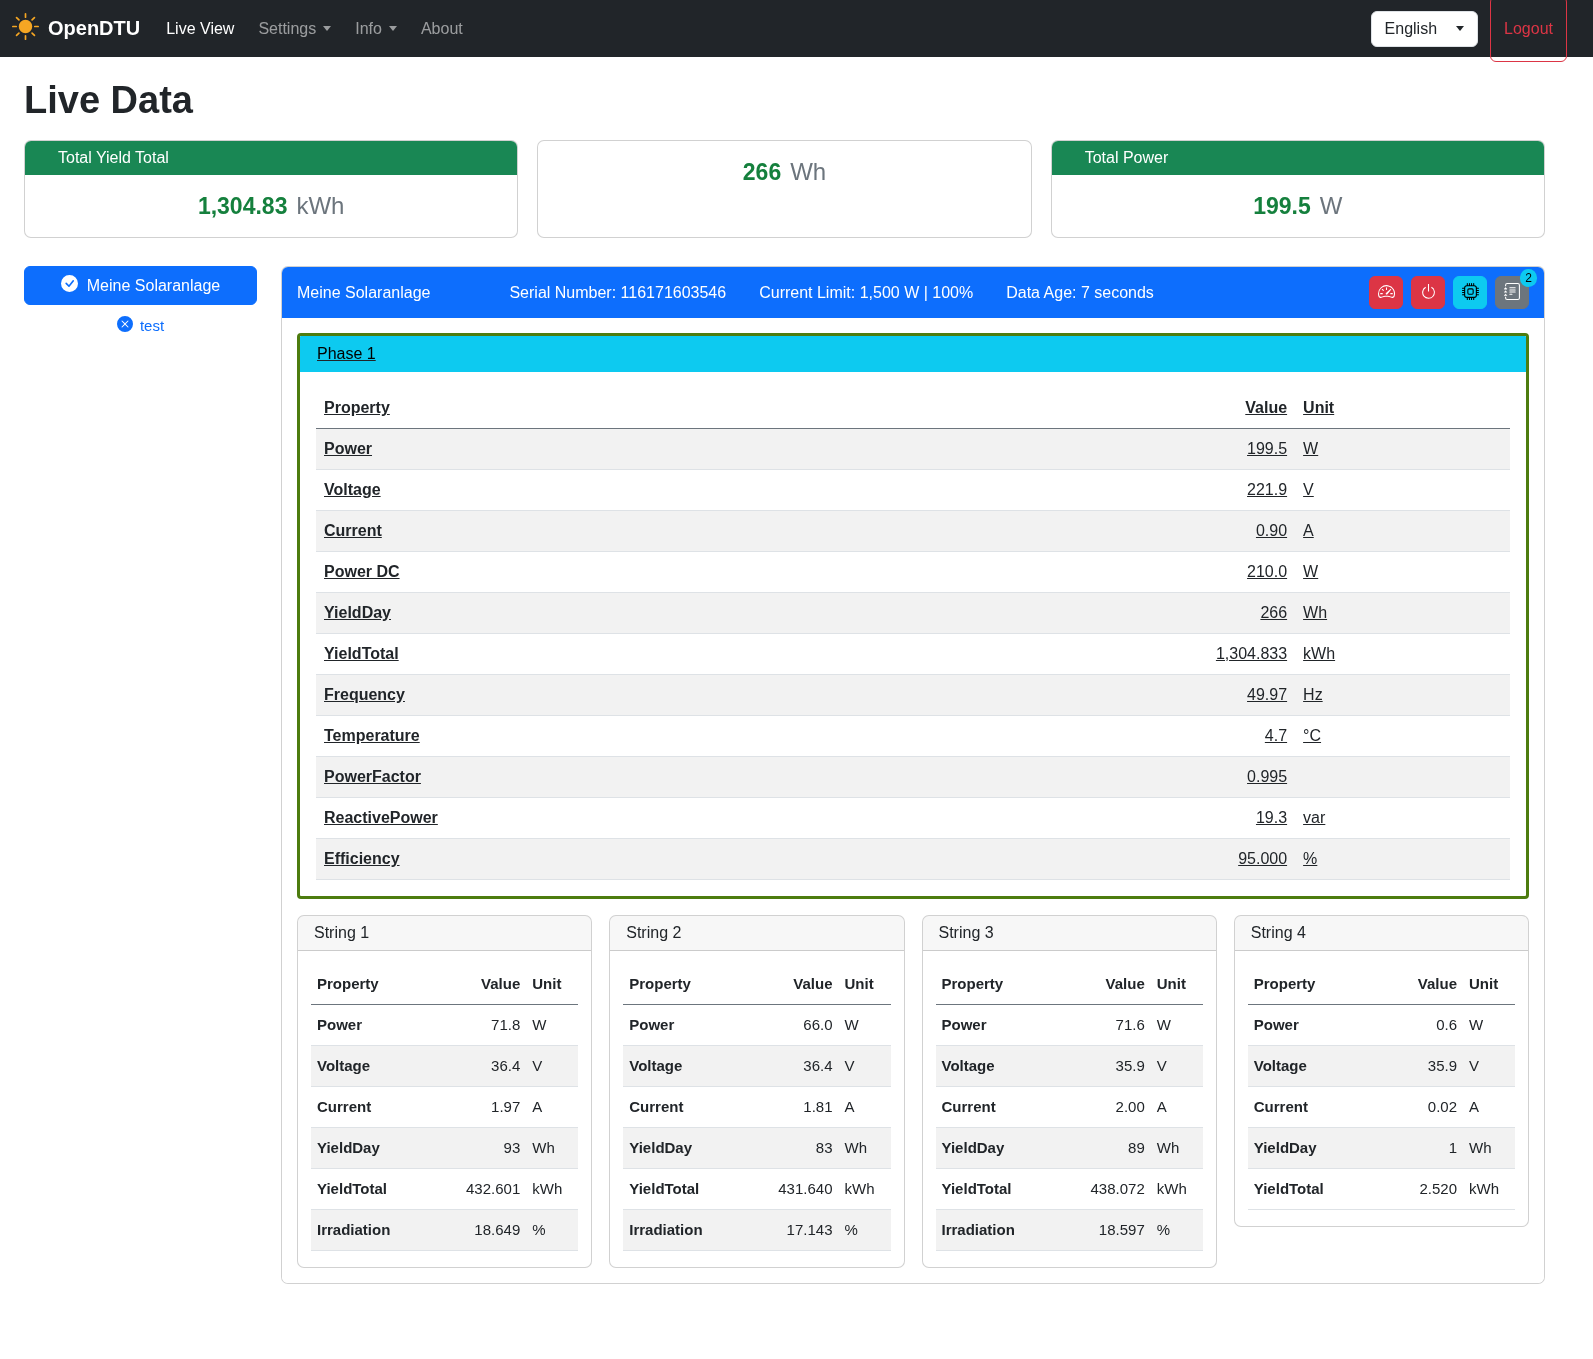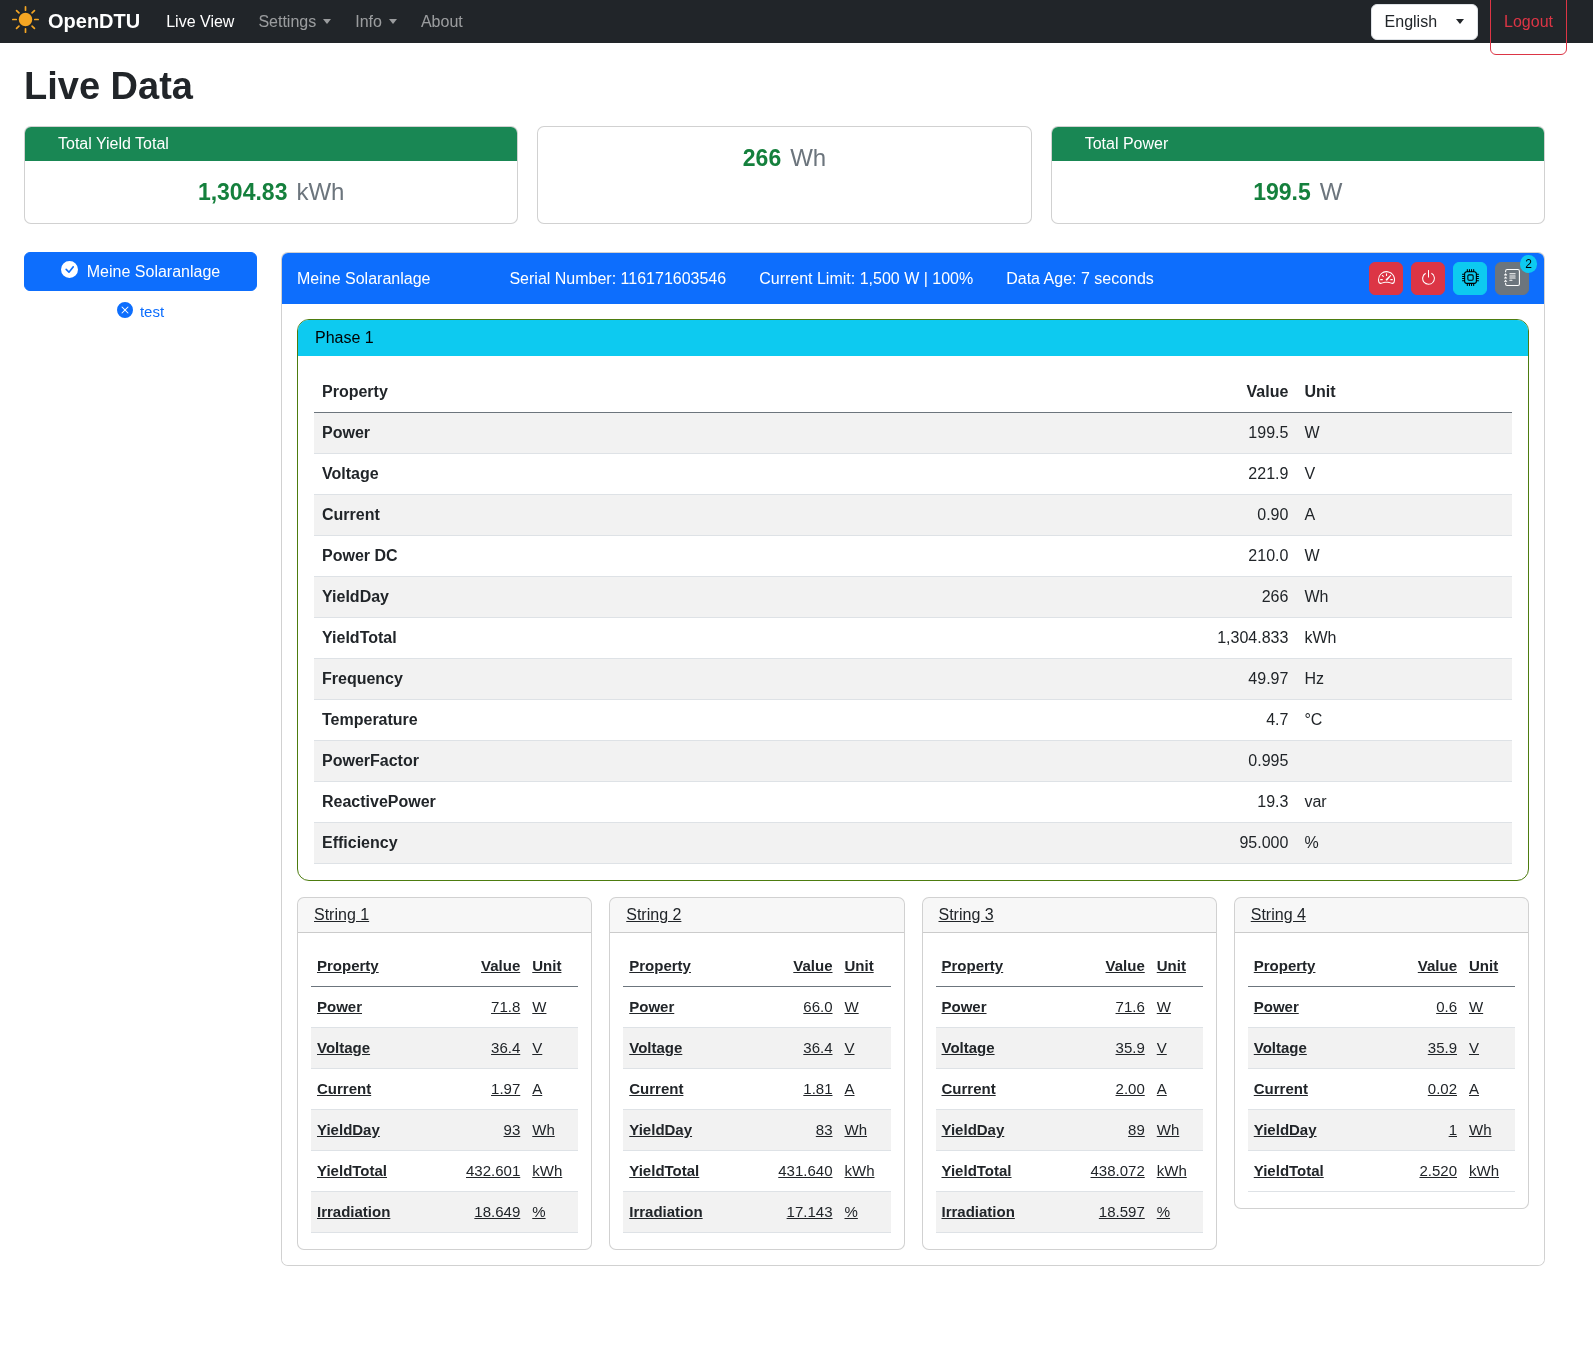--- a/index.html
+++ b/index.html
@@ -2,21 +2,21 @@
 <html><head>
 <meta charset="utf-8">
 <style>
   * { box-sizing: border-box; }
   html,body { margin:0; padding:0; }
   body {
     font-family: "Liberation Sans", "DejaVu Sans", sans-serif;
     color:#212529; background:#fff; font-size:16px;
   }
   
-  .navbar { display:flex; align-items:center; background:#212529; height:43px; padding:0 26px 0 12px; }
+  .navbar { display:flex; align-items:center; background:#212529; height:57px; padding:0 26px 0 12px; }
   .brand { display:flex; align-items:center; gap:9px; color:#fff; font-size:20px; font-weight:700; margin-right:14px; cursor:pointer; }
   .brand svg { width:27px; height:27px; }
   .nav-link { color:rgba(255,255,255,.55); padding:8px 12px; font-size:16px; text-decoration:none; display:inline-flex; align-items:center; cursor:pointer; }
   .nav-link.active { color:#fff; }
   .caret { display:inline-block; width:0; height:0; border-left:4px solid transparent; border-right:4px solid transparent; border-top:5px solid currentColor; margin-left:7px; }
   .nav-right { margin-left:auto; display:flex; align-items:center; gap:12px; }
   .lang-select { display:flex; align-items:center; gap:12px; background:#fff; border:1px solid #dee2e6; border-radius:6px; padding:8px 13px; color:#212529; cursor:pointer; font-size:16px; }
   .logout-btn { background:transparent; border:1px solid #dc3545; color:#dc3545; border-radius:6px; padding:23px 13px; font-size:16px; cursor:pointer; font-family:inherit; }
 
   
@@ -45,37 +45,37 @@
   .icon-btn svg { width:17px; height:17px; }
   .btn-danger { background:#dc3545; border-color:#dc3545; }
   .btn-danger svg { fill:#fff; }
   .btn-info { background:#0dcaf0; border-color:#0dcaf0; }
   .btn-info svg { fill:#000; }
   .btn-secondary { background:#6c757d; border-color:#6c757d; }
   .btn-secondary svg { fill:#fff; }
   .badge { position:absolute; top:-8px; right:-9px; background:#0dcaf0; color:#000; font-size:12px; padding:3px 5px; border-radius:9px; line-height:1; font-weight:400; }
 
   .inv-body { padding:15px; background:#fff; }
-  .phase-card { border:1px solid #4d7c0f; border-radius:12px; overflow:hidden; }
+  .phase-card { border:3px solid #4d7c0f; border-radius:4px; overflow:hidden;text-decoration:underline; }
   .phase-header { background:#0dcaf0; color:#000; padding:9px 17px; font-size:16px; }
   .phase-body { padding:16px 16px 0; }
 
   table.data-table { width:100%; border-collapse:collapse; margin-bottom:16px; }
   .data-table th, .data-table td { padding:8px; text-align:left; font-size:16px; line-height:24px; font-weight:400; }
   .data-table th { font-weight:700; }
   .data-table thead tr { border-bottom:1px solid #6c757d; }
   .data-table tbody tr { border-bottom:1px solid #dee2e6; }
   .data-table .col-1 { text-align:right; }
   .phase-table .col-1 { width:12%; }
   .phase-table .col-2 { width:18%; }
   .phase-table tbody tr:nth-child(odd) { background:#f2f2f2; }
   .string-table tbody tr:nth-child(even) { background:#f2f2f2; }
 
   .strings-row { display:flex; gap:17px; margin-top:16px; align-items:flex-start; }
-  .string-card { flex:1; border:1px solid rgba(0,0,0,.18); border-radius:7px; overflow:hidden; background:#fff;text-decoration:underline; }
+  .string-card { flex:1; border:1px solid rgba(0,0,0,.18); border-radius:7px; overflow:hidden; background:#fff; }
   .string-card .card-header { background:rgba(0,0,0,.03); border-bottom:1px solid rgba(0,0,0,.175); padding:8px 16px; font-size:16px; color:#212529; }
   .string-card .card-body { padding:13px 13px 0; }
   .string-table th, .string-table td { font-size:15px; padding:8px 6px; }
   .string-table .col-1 { width:72px; }
   .string-table .col-2 { width:52px; }
 </style>
 </head>
 <body>
 
 <nav class="navbar">

